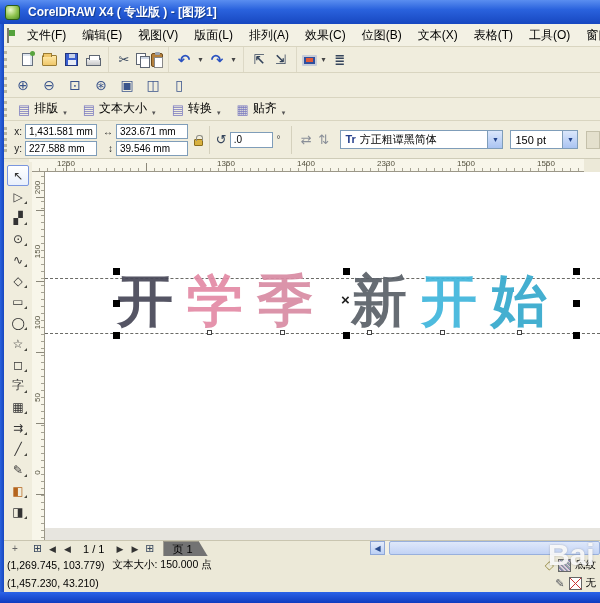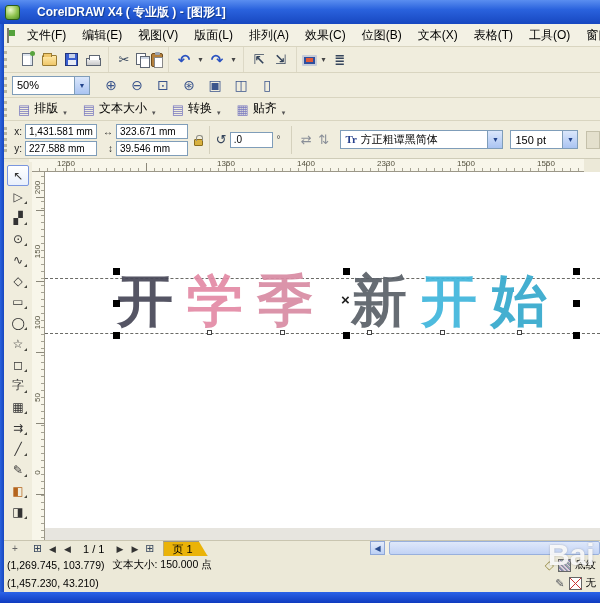--- a/index.html
+++ b/index.html
@@ -2,21 +2,21 @@
 <html><head>
 <meta charset="utf-8">
 <style>
   * { margin:0; padding:0; box-sizing:border-box; }
   html,body { width:600px; height:603px; overflow:hidden; }
   body { position:relative; font-family:"Liberation Sans","DejaVu Sans",sans-serif; background:#ece9d8; color:#000; }
 
   
   .titlebar { position:absolute; left:0; top:0; width:600px; height:24px;
     background:linear-gradient(#5a8ef0,#2a62dd 40%,#1747c0); display:flex; align-items:center;
-    padding-left:5px; gap:17px; }
+    padding-left:5px; gap:8px; }
   .titlebar .app-icon { width:15px; height:15px; border-radius:3px;
     background:radial-gradient(circle at 35% 30%, #eaf7c8, #8fc24d 55%, #4e8f2a); border:1px solid #2c5c17; }
   .titlebar .title-text { color:#fff; font-weight:bold; font-size:12px; text-shadow:1px 1px 1px #123a8a; white-space:nowrap; }
 
   .left-border { position:absolute; left:0; top:24px; width:4px; height:568px; background:linear-gradient(90deg,#2a62dd,#1747c0); z-index:40; }
 
   .menubar { position:absolute; left:0; top:24px; width:600px; height:23px; background:#f3f1e4;
     border-bottom:1px solid #d9d5c0; display:flex; align-items:center; padding-left:7px; font-size:12px; }
   .menubar .doc-icon { width:13px; height:15px; background:#fff; border:1px solid #7c7c6c; position:relative; margin-right:10px; }
   .menubar .doc-icon::after { content:""; position:absolute; left:1px; top:1px; width:6px; height:6px; background:#54a23c; }
@@ -65,21 +65,21 @@
   .propbar { position:absolute; left:0; top:121px; width:600px; height:38px; background:#f0eddd; border-bottom:1px solid #cfccb8; display:flex; align-items:center; font-size:10px; }
   .pb-pair { display:flex; flex-direction:column; gap:2px; margin-right:6px; }
   .pb-row { display:flex; align-items:center; gap:3px; }
   .pb-row .lab { width:10px; text-align:right; color:#222; }
   .pb-field { width:72px; height:15px; background:#fff; border:1px solid #7f9db9; padding:0 3px; font-size:10px; display:flex; align-items:center; white-space:nowrap; overflow:hidden; }
   .pb-sep { width:1px; height:28px; background:#d5d1bd; margin:0 6px; }
   .rot-field { width:44px; height:16px; background:#fff; border:1px solid #7f9db9; padding:0 3px; font-size:10px; display:flex; align-items:center; }
   .mirror-btn { width:18px; height:18px; display:flex; align-items:center; justify-content:center; color:#8a8f98; font-size:13px; }
   .font-combo { width:168px; }
   .size-combo { width:70px; margin-left:7px; }
-  .tr-mark { color:#27408c; font-family:Liberation Serif, serif; font-weight:bold; font-size:11px; margin-right:4px; }
+  .tr-mark { color:#27408c; font-family:Liberation Sans, sans-serif; font-weight:bold; font-size:11px; margin-right:4px; }
   .pb-cut { width:14px; height:18px; background:#e4e0cd; border:1px solid #c4c0aa; margin-left:8px; }
 
   
   .ruler-corner { position:absolute; left:32px; top:159px; width:13px; height:13px; background:#f6f4e8; border-right:1px solid #b9b5a2; border-bottom:1px solid #b9b5a2; }
   .ruler-h { position:absolute; left:29px; top:159px; width:555px; height:13px; background:#f8f6ea; border-bottom:1px solid #9b9788; overflow:hidden;
     background-image:
       repeating-linear-gradient(90deg, #8b887a 0 1px, transparent 1px 80px),
       repeating-linear-gradient(90deg, #a5a293 0 1px, transparent 1px 8px);
     background-size:100% 9px, 100% 4px; background-position:37px 4px, 37px 9px; background-repeat:repeat-x; }
   .ruler-h .rlab { position:absolute; top:0; width:40px; text-align:center; font-size:8px; color:#55523f; }
@@ -109,21 +109,21 @@
   .handle { position:absolute; width:7px; height:7px; background:#000; }
   .gnode { position:absolute; width:5px; height:5px; background:#fff; border:1px solid #444; }
   .center-mark { position:absolute; font-size:15px; font-weight:bold; color:#222; line-height:12px; }
 
   
   .pagenav { position:absolute; left:0; top:540px; width:600px; height:16px; background:#ece9d8; border-top:1px solid #c9c5b0; display:flex; align-items:center; font-size:11px; }
   .nav-corner { width:30px; text-align:center; color:#666; font-size:10px; }
   .navbtn { width:15px; height:14px; display:flex; align-items:center; justify-content:center; color:#333; font-size:9px; }
   .navbtn.pg { font-size:11px; color:#35455c; }
   .nav-count { padding:0 8px; white-space:nowrap; }
-  .page-tab { margin-left:6px; height:15px; background:#eab308; border:1px solid #9b9788; border-bottom:none; padding:0 14px 0 8px; font-size:11px; display:flex; align-items:center;
+  .page-tab { margin-left:6px; height:15px; background:#737373; border:1px solid #9b9788; border-bottom:none; padding:0 14px 0 8px; font-size:11px; display:flex; align-items:center;
     clip-path:polygon(0 0, calc(100% - 9px) 0, 100% 100%, 0 100%); }
   .hscroll { position:absolute; left:370px; top:541px; width:230px; height:14px; background:#f2f0e4; display:flex; }
   .hscroll .step { width:15px; height:14px; background:linear-gradient(#e4ecfb,#bcd0f5); border:1px solid #8fa8d8; color:#2a4d8f; font-size:8px; display:flex; align-items:center; justify-content:center; }
   .hscroll .thumb { flex:1; margin-left:4px; background:linear-gradient(#dfe8fa,#c2d3f5); border:1px solid #98b0dd; border-radius:2px; }
 
   
   .statusbar { position:absolute; left:0; top:556px; width:600px; height:36px; background:#ece9d8; font-size:10.5px; }
   .status-line { height:18px; display:flex; align-items:center; padding:0 4px 0 7px; white-space:nowrap; }
   .status-line .lefttxt { overflow:hidden; }
   .status-line .spacer { flex:1; }
@@ -203,24 +203,20 @@
     </span>
   <span class="tb-group">
       <span class="tbtn i-screen"></span>
       <span class="tbtn dd">▾</span>
       <span class="tbtn dark">≣</span>
     </span>
 </div>
 
 <div class="toolbar" style="top:73px;height:25px;">
   <span class="tb-handle"></span>
-  <span class="combo" style="width:78px;margin-right:10px;">
-    <span class="val">50%</span>
-    <span class="arrow">▼</span>
-  </span>
   <span style="display:flex;gap:4px;">
 
   <span class="zbtn">⊕</span>
       <span class="zbtn">⊖</span>
       <span class="zbtn">⊡</span>
       <span class="zbtn">⊛</span>
       <span class="zbtn">▣</span>
       <span class="zbtn">◫</span>
       <span class="zbtn">▯</span>
     </span>

